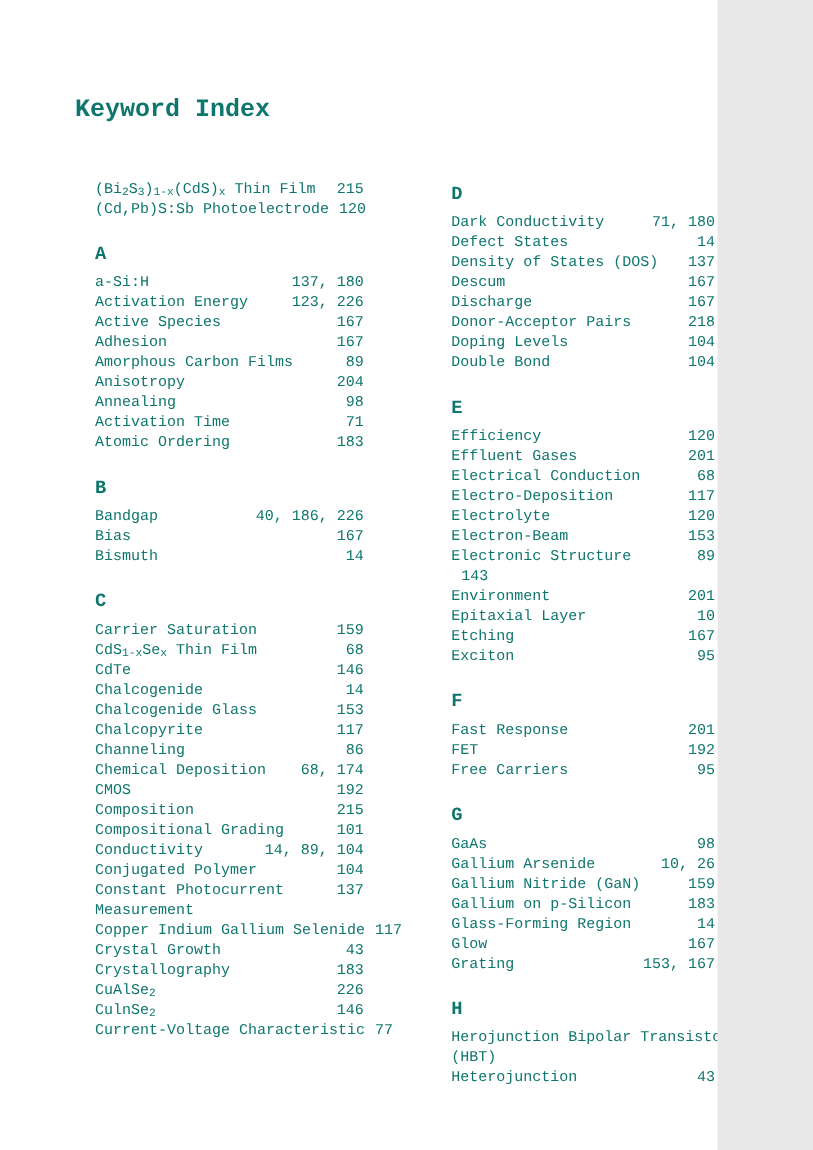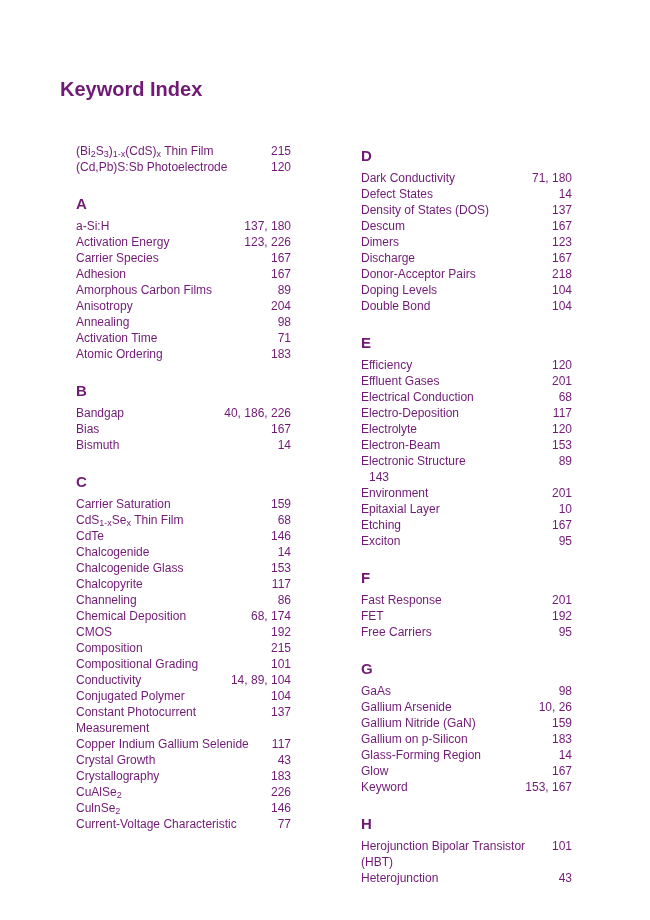--- a/index.html
+++ b/index.html
@@ -1,22 +1,22 @@
 <!DOCTYPE html>
 <html><head>
 <meta charset="utf-8">
 <style>
   html, body { margin: 0; padding: 0; background: #e8e8e8; }
   .page {
     position: relative;
-    width: 650px;
+    width: 574px;
     height: 920px;
     background: #ffffff;
-    font-family: Liberation Sans, sans-serif;
-    color: #701a75;
+    font-family: Liberation Mono, monospace;
+    color: #0f766e;
     overflow: hidden;
   }
   .title {
     position: absolute;
     left: 60px;
     top: 78px;
     margin: 0;
     font-size: 20px;
     font-weight: bold;
     line-height: 22px;
@@ -80,21 +80,21 @@
           <h2 class="section-header">A</h2>
           <div class="entry">
             <span class="term">a-Si:H</span>
             <span class="pages">137, 180</span>
           </div>
           <div class="entry">
             <span class="term">Activation Energy</span>
             <span class="pages">123, 226</span>
           </div>
           <div class="entry">
-            <span class="term">Carrier Species</span>
+            <span class="term">Active Species</span>
             <span class="pages">167</span>
           </div>
           <div class="entry">
             <span class="term">Adhesion</span>
             <span class="pages">167</span>
           </div>
           <div class="entry">
             <span class="term">Amorphous Carbon Films</span>
             <span class="pages">89</span>
           </div>
@@ -227,24 +227,20 @@
           </div>
           <div class="entry">
             <span class="term">Density of States (DOS)</span>
             <span class="pages">137</span>
           </div>
           <div class="entry">
             <span class="term">Descum</span>
             <span class="pages">167</span>
           </div>
           <div class="entry">
-            <span class="term">Dimers</span>
-            <span class="pages">123</span>
-          </div>
-          <div class="entry">
             <span class="term">Discharge</span>
             <span class="pages">167</span>
           </div>
           <div class="entry">
             <span class="term">Donor-Acceptor Pairs</span>
             <span class="pages">218</span>
           </div>
           <div class="entry">
             <span class="term">Doping Levels</span>
             <span class="pages">104</span>
@@ -339,21 +335,21 @@
           </div>
           <div class="entry">
             <span class="term">Glass-Forming Region</span>
             <span class="pages">14</span>
           </div>
           <div class="entry">
             <span class="term">Glow</span>
             <span class="pages">167</span>
           </div>
           <div class="entry">
-            <span class="term">Keyword</span>
+            <span class="term">Grating</span>
             <span class="pages">153, 167</span>
           </div>
         </section>
         <section class="block">
           <h2 class="section-header">H</h2>
           <div class="entry">
             <span class="term">Herojunction Bipolar Transistor<br>(HBT)</span>
             <span class="pages">101</span>
           </div>
           <div class="entry">

